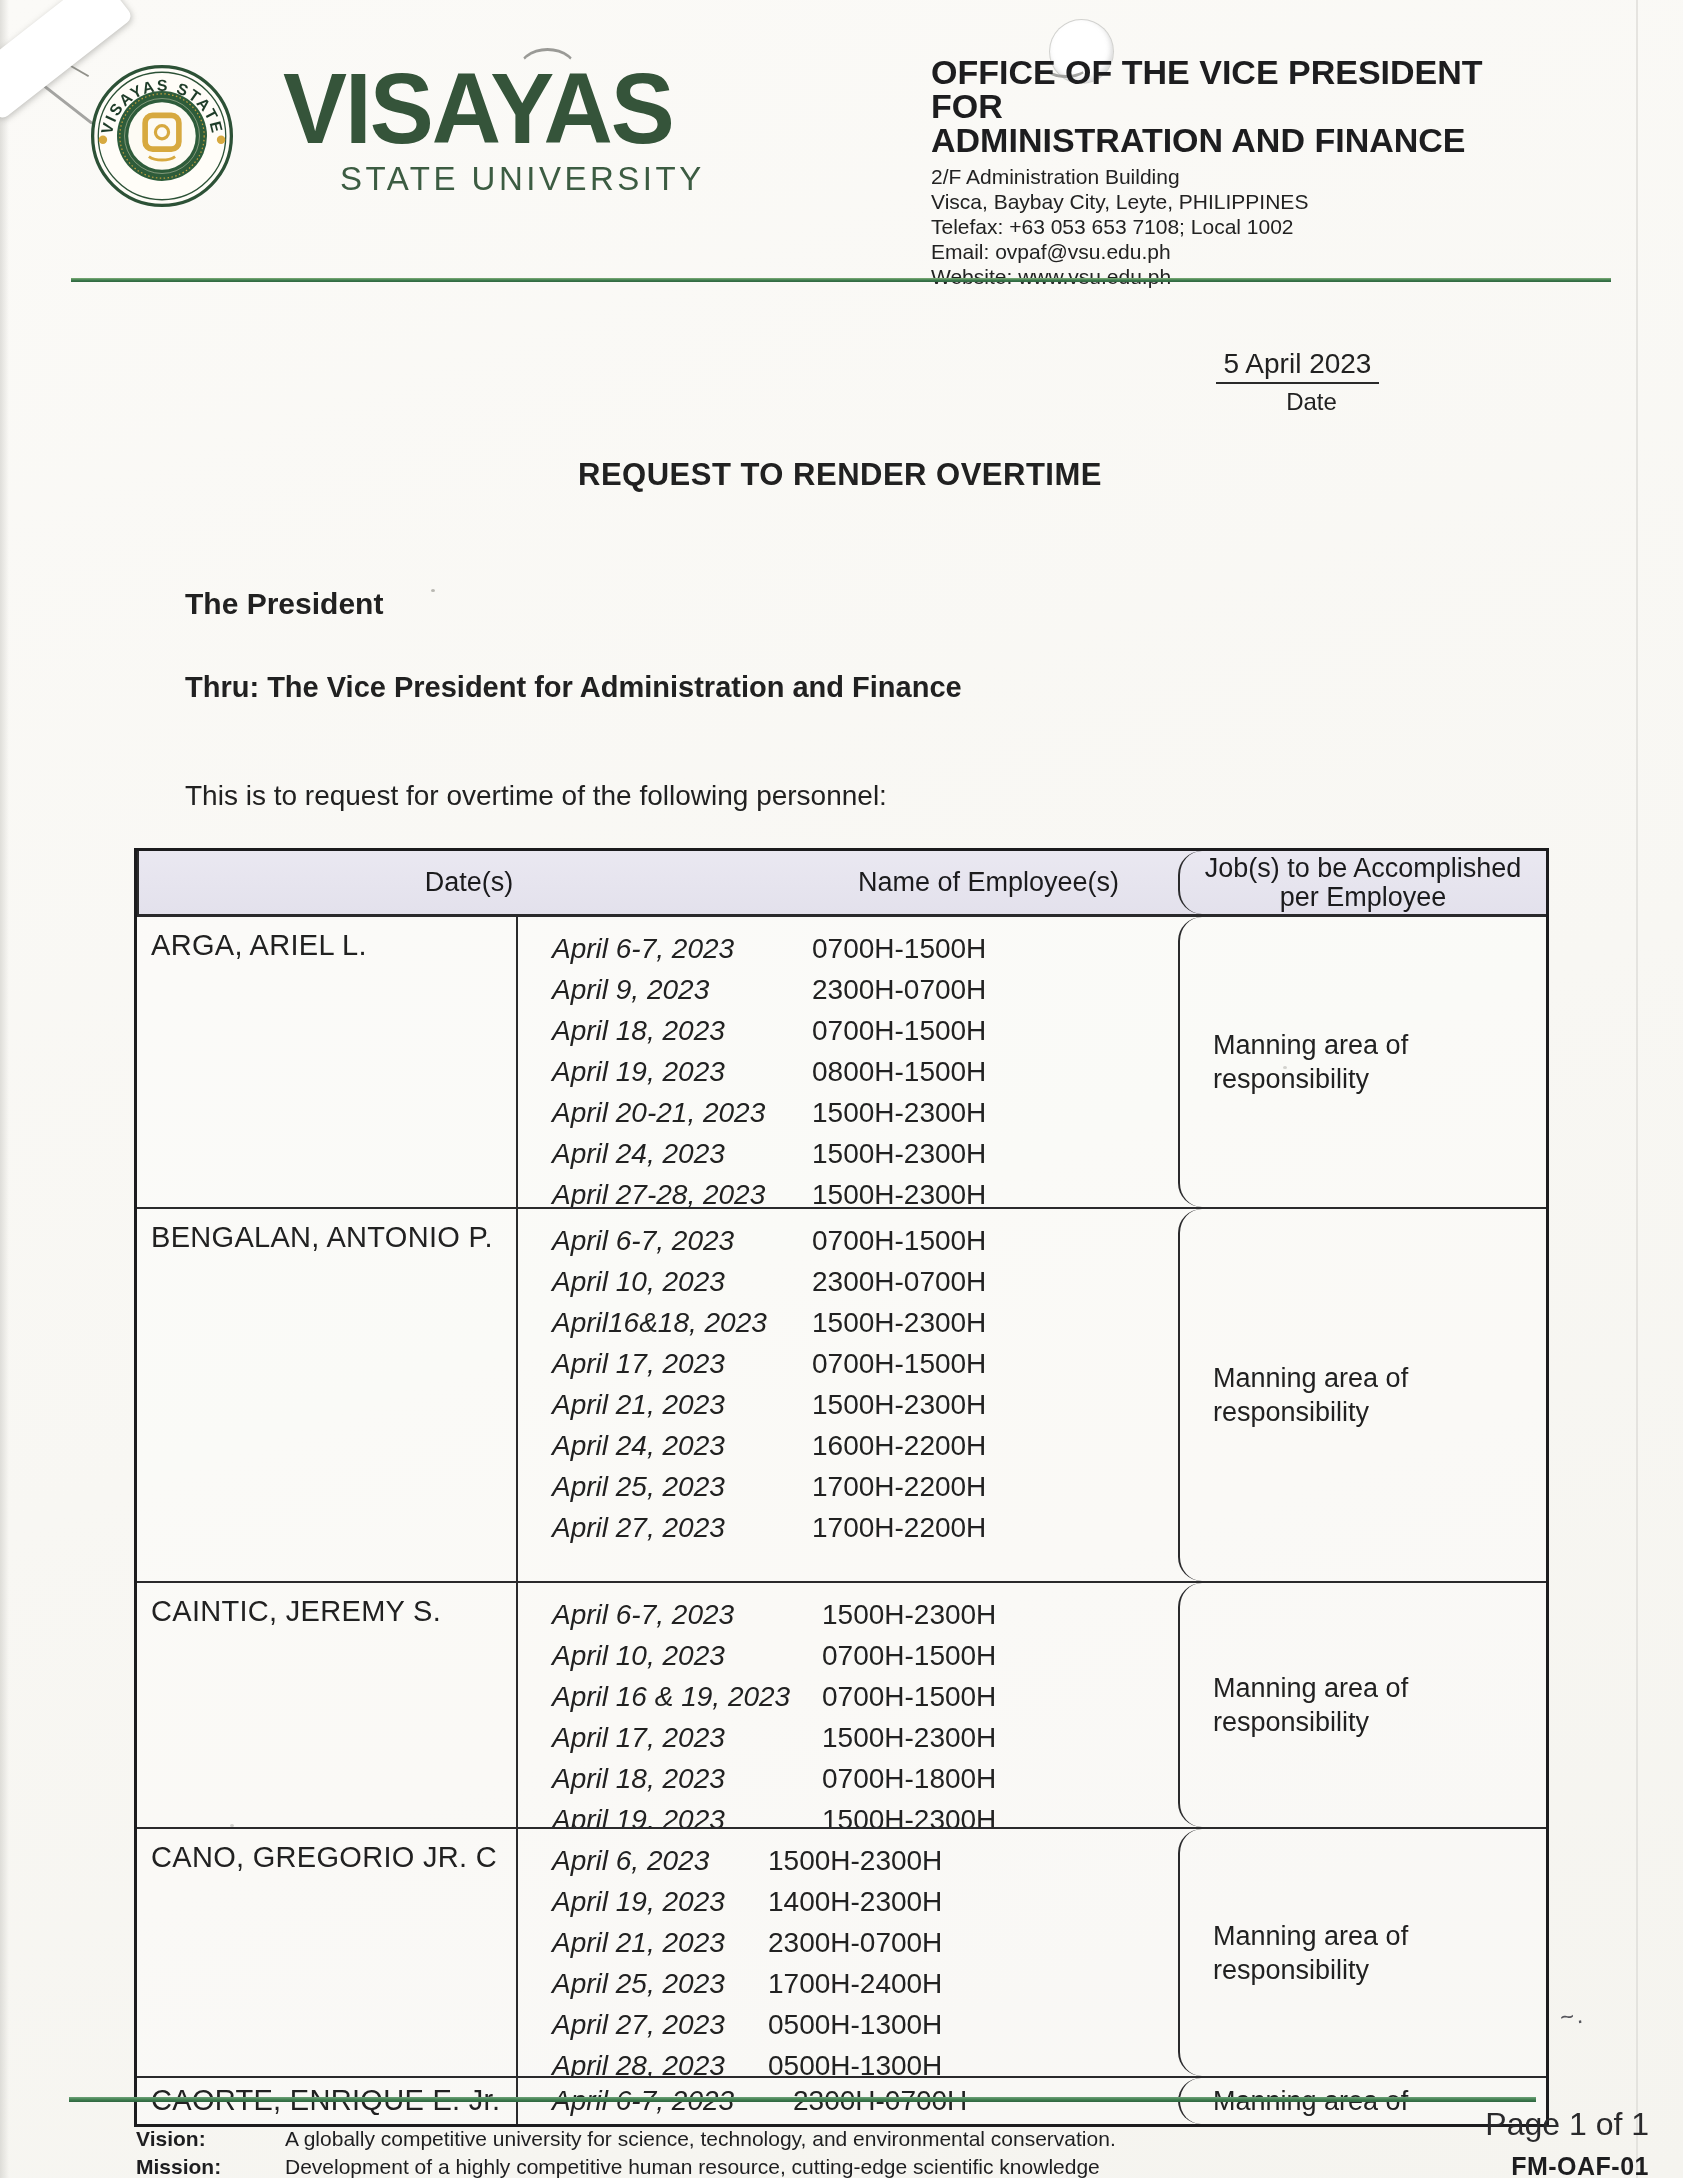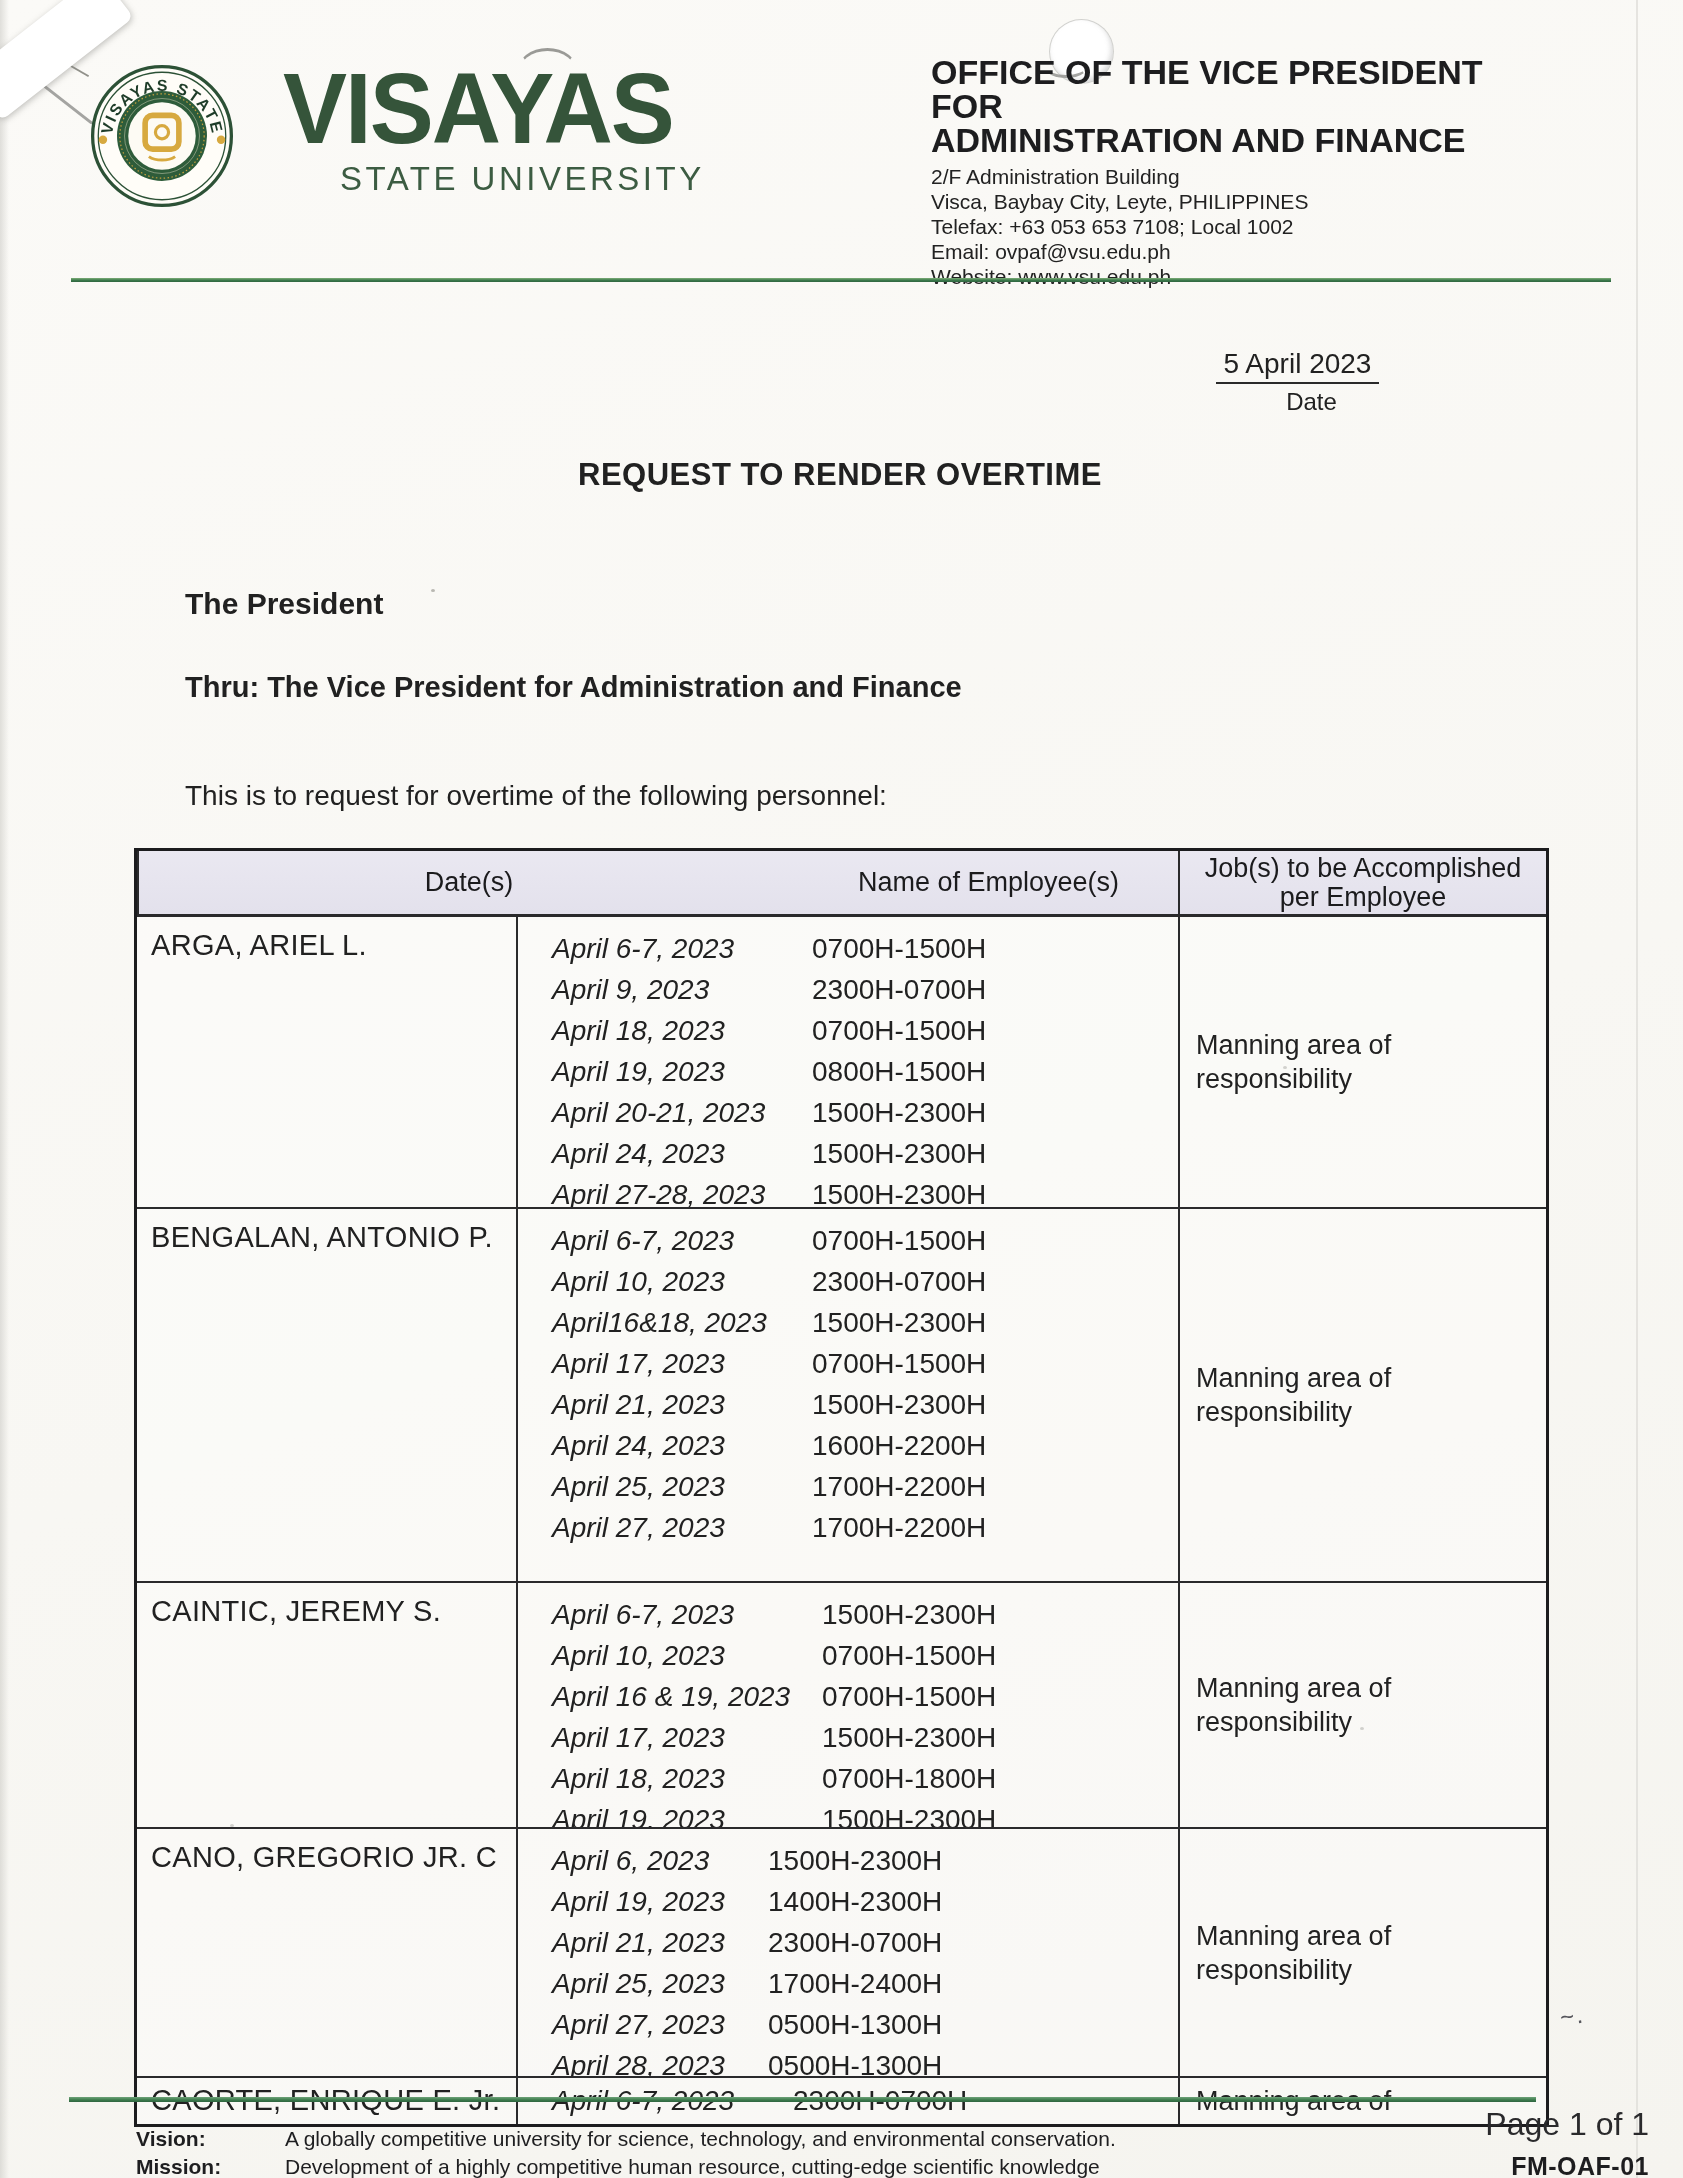--- a/index.html
+++ b/index.html
@@ -45,31 +45,31 @@
   .intro{position:absolute;left:185px;top:780px;font-size:28px;}
   
   .otable{position:absolute;left:134px;top:848px;width:1415px;box-sizing:border-box;
     border:3px solid #1c1c1e;background:rgba(255,255,255,.35);}
   .trow{display:flex;box-sizing:border-box;}
   .trow + .trow{border-top:2px solid #2a2a2c;}
   .thead{height:64px;background:linear-gradient(180deg,#eae8f1,#e3e1ec);border-bottom:1px solid #2a2a2c;}
   .cell{box-sizing:border-box;overflow:hidden;}
   .c1{width:379px;}
   .c2{width:662px;border-left:2px solid #2a2a2c;}
-  .c3{flex:1;border-left:2px solid #2a2a2c;}
+  .c3{flex:1;border-left:2px solid #2a2a2c;border-radius:24px;}
   .hcell{display:flex;align-items:center;justify-content:center;text-align:center;font-size:27px;line-height:29px;color:#1b1b1d;padding:2px 10px;}
   .r0{height:292px;} .r1{height:374px;} .r2{height:246px;} .r3{height:249px;} .r4{height:48px;}
   .name{font-size:29px;padding:12px 8px 0 14px;letter-spacing:0.3px;}
   .r4 .name{padding-top:6px;}
   .dates{padding:16px 0 0 34px;font-size:28px;}
   .r4 .dates{padding-top:7px;}
   .dline{display:flex;height:41px;align-items:flex-start;}
   .dline .d{flex:0 0 auto;font-style:italic;}
   .w263 .d{width:260px;} .w273 .d{width:270px;} .w218 .d{width:216px;} .w243 .d{width:241px;}
-  .job{display:flex;align-items:center;padding-left:16px;font-size:27px;line-height:34px;}
+  .job{display:flex;align-items:center;padding-left:33px;font-size:27px;line-height:34px;}
   .job span{display:block;width:228px;}
   .r4 .job{align-items:flex-start;padding-top:6px;}
   
   .rule-bottom{position:absolute;left:69px;top:2097px;width:1467px;height:5px;
     background:linear-gradient(180deg,#6ea378 0%,#3c7a4c 60%,#2f6540 100%);}
   .vm{position:absolute;left:136px;top:2125px;font-size:21px;line-height:28px;color:#1e1e20;}
   .vm .row{display:flex;}
   .vm .lbl{width:149px;font-weight:bold;}
   .pageinfo{position:absolute;left:1317px;top:2106px;width:332px;text-align:right;}
   .pageinfo .pg{font-size:32px;color:#2a2a2c;}

